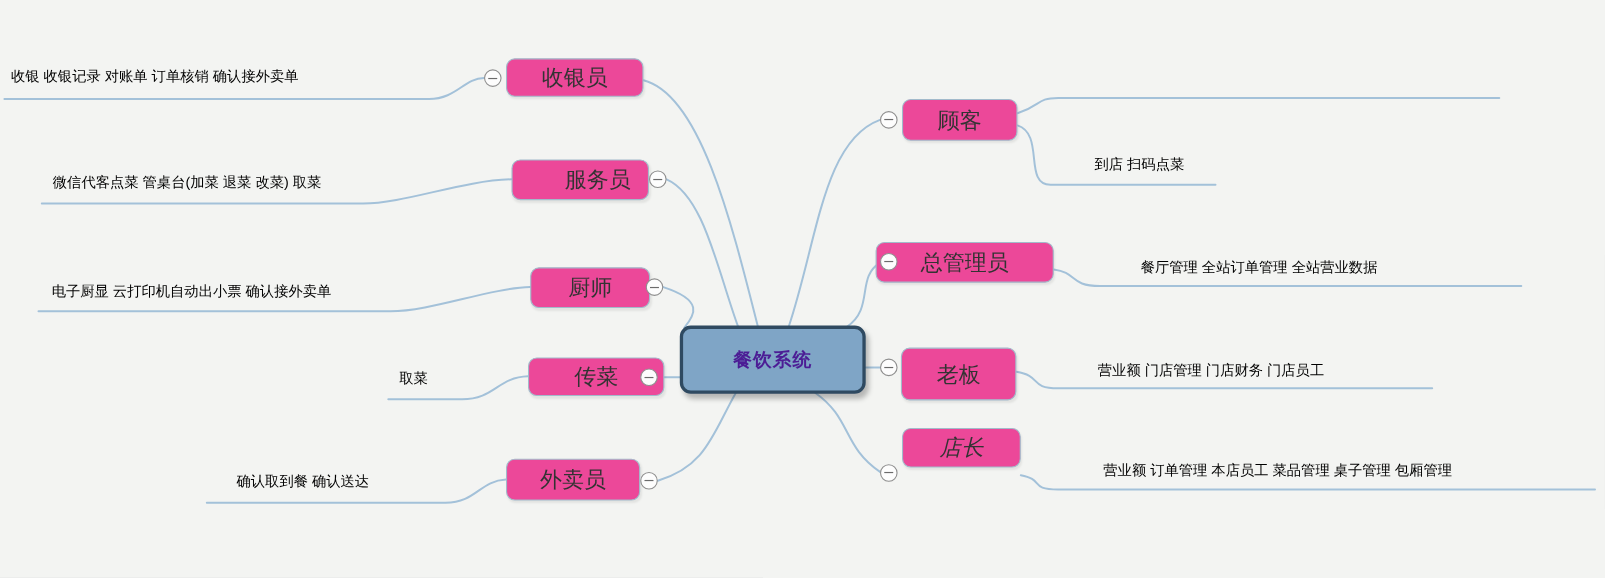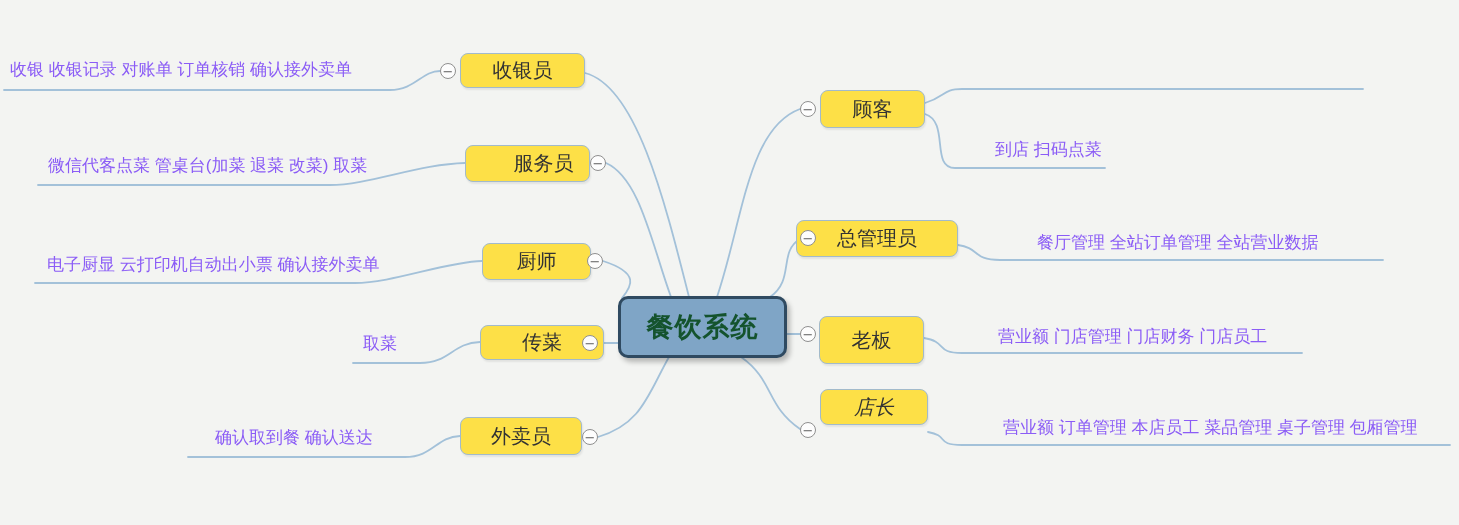--- a/index.html
+++ b/index.html
@@ -8,32 +8,32 @@
     width:1459px;height:525px;
     background:#F3F4F2;
     overflow:hidden;
     font-family:"Liberation Sans","DejaVu Sans",sans-serif;
   }
   #wires{position:absolute;left:0;top:0;pointer-events:none;}
   #wires path{fill:none;stroke:#A3C1D9;stroke-width:1.8px;stroke-linecap:round;}
   .topic{
     position:absolute;box-sizing:border-box;
     display:flex;align-items:center;justify-content:center;
-    background:#fde047;border:1.6px solid #A2BACB;border-radius:8px;
+    background:#ec4899;border:1.6px solid #A2BACB;border-radius:8px;
     font-size:20px;color:#333333;white-space:nowrap;
     box-shadow:1px 2px 2px rgba(0,0,0,0.07);
     cursor:default;
   }
   .root{
     background:#7FA5C6;border:3.5px solid #2F4A61;border-radius:10px;
-    color:#14532d;font-weight:bold;font-size:27px;letter-spacing:1px;
+    color:#4c1d95;font-weight:bold;font-size:17px;letter-spacing:1px;
     box-shadow:3px 4px 5px rgba(0,0,0,0.25);
   }
   .leaf{
-    position:absolute;font-size:17px;line-height:20px;color:#8b5cf6;
+    position:absolute;font-size:13px;line-height:20px;color:#000000;
     white-space:nowrap;cursor:default;
   }
   .collapse{
     position:absolute;box-sizing:border-box;
     width:16px;height:16px;border:1.5px solid #8F8F8F;border-radius:50%;
     background:#FDFDFD;color:#6B6B6B;
     display:flex;align-items:center;justify-content:center;
     font-size:13px;line-height:1;cursor:pointer;
     font-family:"DejaVu Sans",sans-serif;
   }

